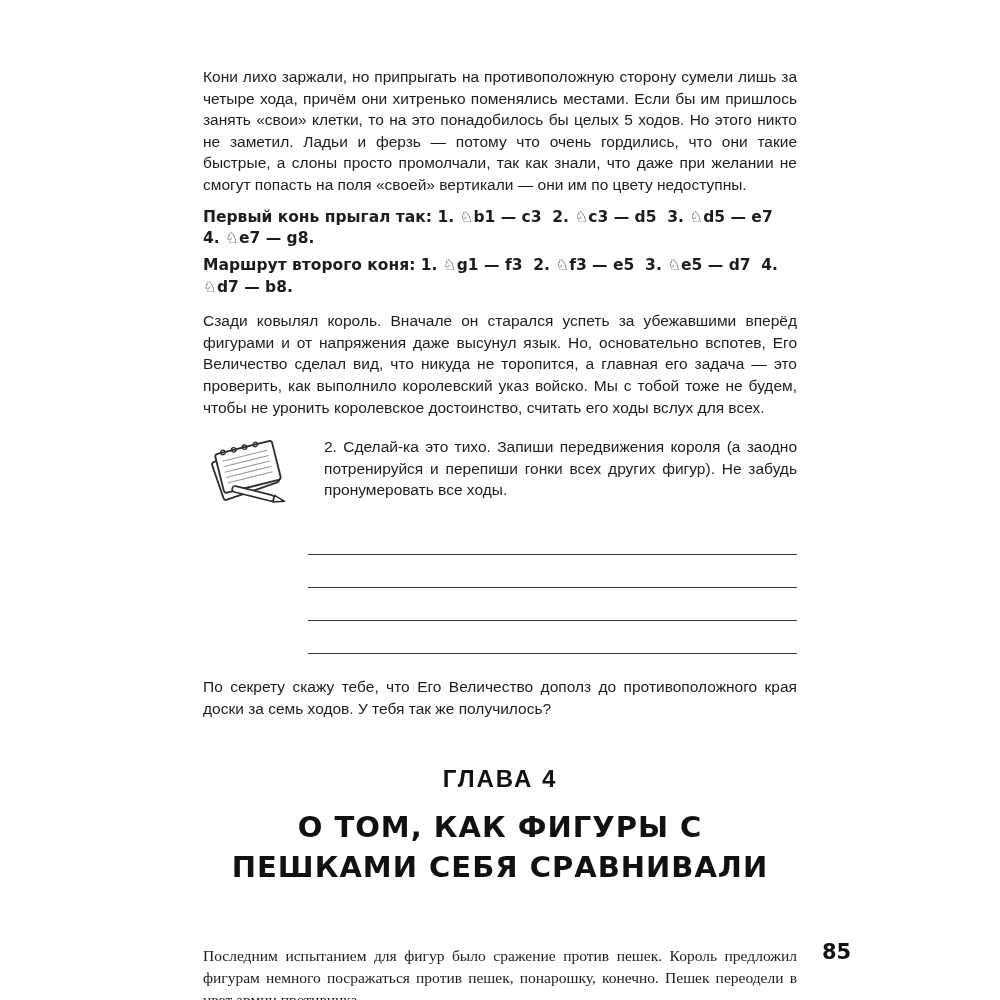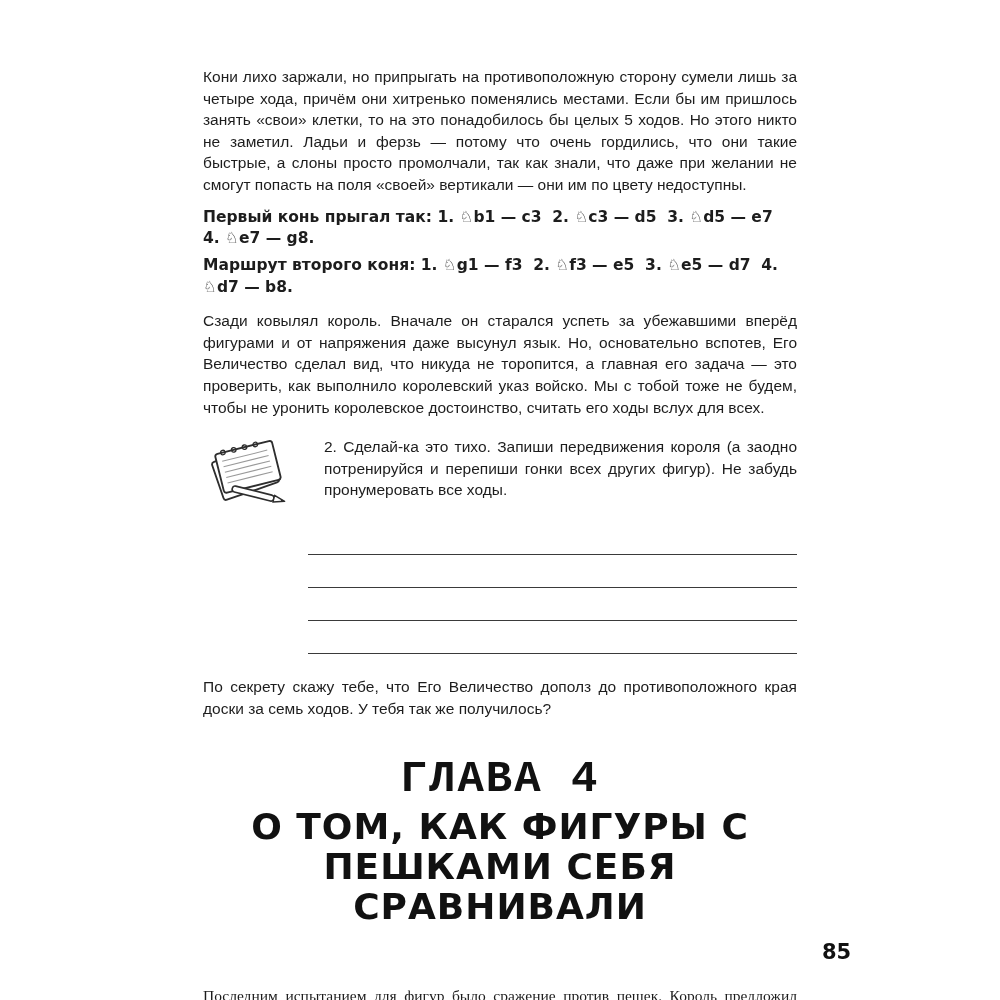--- a/index.html
+++ b/index.html
@@ -49,29 +49,29 @@
     border-bottom: 1.6px solid #3a3a3a;
   }
   .para-secret { margin-top: 22px; }
   .chapter {
     margin-top: 40px;
     text-align: center;
     font-weight: bold;
     color: #111;
   }
   .chapter-title {
-    font-size: 44px;
+    font-size: 24px;
     letter-spacing: 2px;
     line-height: 40px;
-    font-family: Liberation Mono, monospace;
+    font-family: Liberation Sans, sans-serif;
   }
   .chapter-subtitle {
     margin: 8px auto 0;
     max-width: 575px;
-    font-size: 36px;
+    font-size: 29px;
     letter-spacing: 1px;
     line-height: 40px;
     font-family: "DejaVu Sans", sans-serif;
   }
   .para-pawns { margin-top: 58px; font-family: Liberation Serif, serif; }
   .page-number {
     position: absolute;
     left: 822px;
     top: 940px;
     font-size: 21px;

